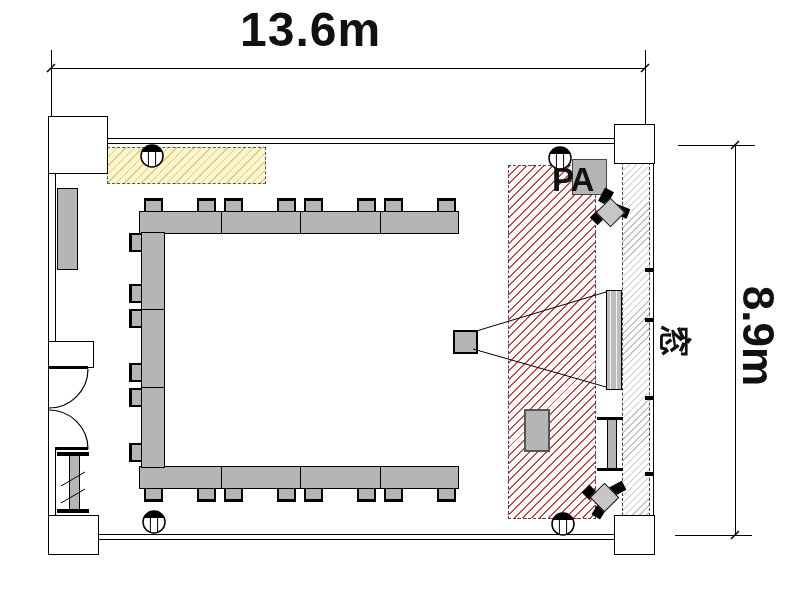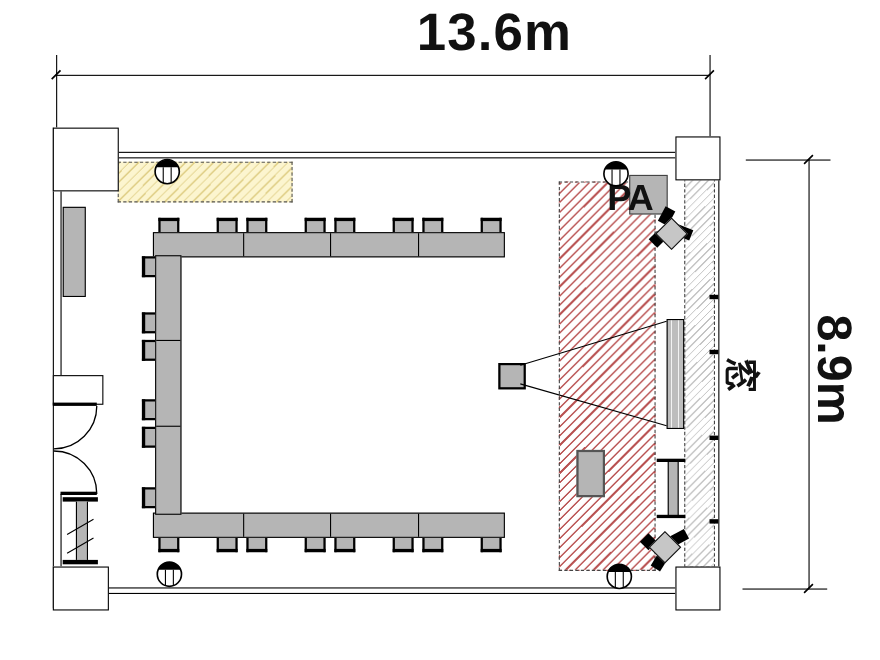--- a/index.html
+++ b/index.html
@@ -12,21 +12,21 @@
     --speaker_fill:#c6c6c6;
     --pa_box_fill:#b5b5b5;
   }
   html,body{margin:0;padding:0;background:#fff;}
   .canvas{position:relative;width:800px;height:600px;background:#fff;overflow:hidden;
           font-family:"Liberation Sans","DejaVu Sans",sans-serif;}
   .hline{position:absolute;height:0;border-top:1px solid var(--line);}
   .vline{position:absolute;width:0;border-left:1px solid var(--line);}
   .pillar{position:absolute;background:#fff;border:1px solid var(--line);}
   .dim-label{position:absolute;font-weight:700;color:#111;}
-  #label-width{left:240px;top:2px;width:280px;text-align:right;font-size:48px;letter-spacing:1px;}
+  #label-width{left:240px;top:2px;width:280px;text-align:left;font-size:48px;letter-spacing:1px;}
   #label-height{left:700px;top:312px;width:115px;height:48px;font-size:44px;line-height:48px;
                 text-align:center;transform:rotate(90deg);}
   #label-window{left:656px;top:322px;width:38px;height:38px;font-size:32px;line-height:38px;
                 text-align:center;transform:rotate(90deg);}
   #label-pa{left:552px;top:161px;font-size:33px;letter-spacing:-1px;}
   .pa-box{position:absolute;left:572px;top:159px;width:33px;height:34px;
           background:var(--pa_box_fill);border:1px solid #444;}
   .board-area{position:absolute;left:107px;top:147px;width:157px;height:35px;
           background-color:var(--board_bg);
           background-image:repeating-linear-gradient(135deg,var(--board_hatch_line) 0 1px,transparent 1px 6px);

